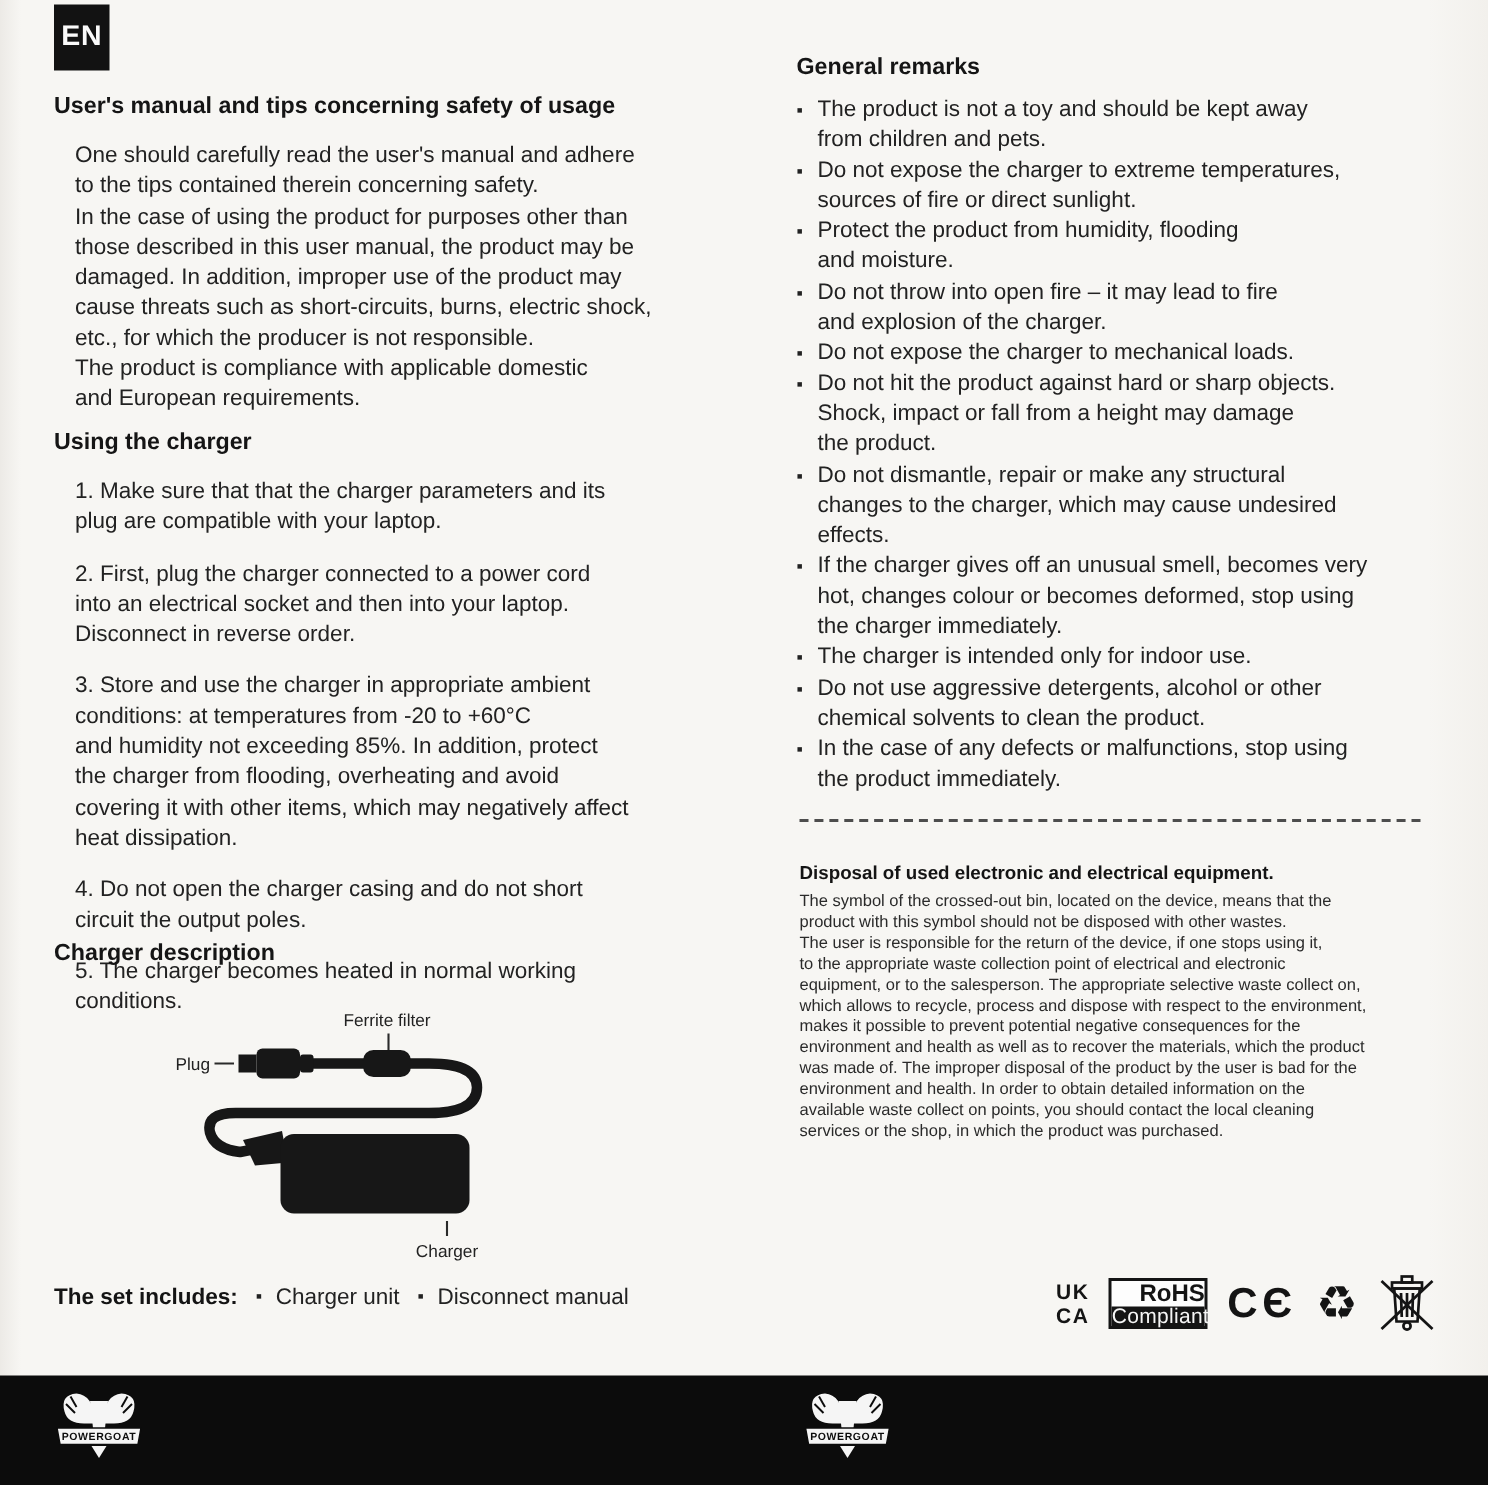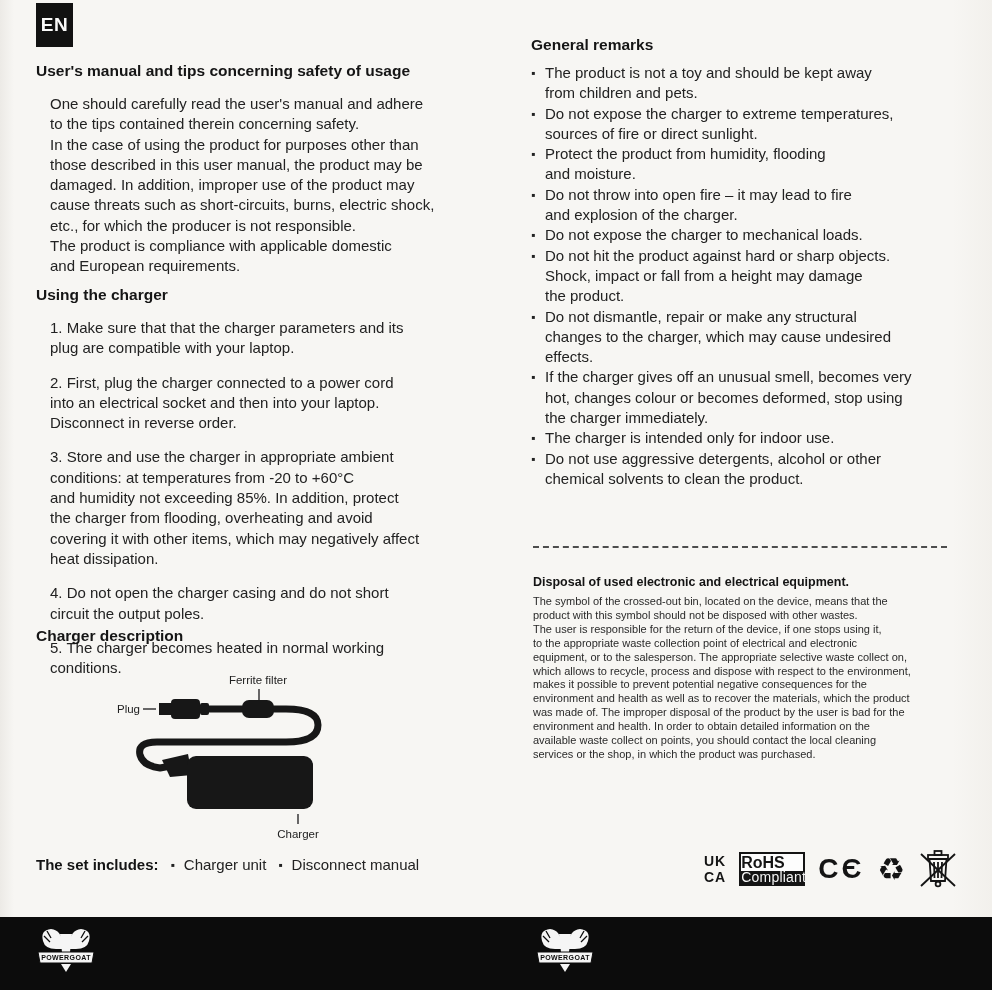--- a/index.html
+++ b/index.html
@@ -42,21 +42,21 @@
   .block-remarks .h{margin-bottom:9px;}
   .remarks-list{list-style:none;margin:0;padding:0;font-size:15px;line-height:20.3px;color:#222;}
   .remarks-list li{position:relative;padding-left:14px;white-space:pre-line;}
   .remarks-list li::before{content:"▪";position:absolute;left:0;top:0;font-size:12px;}
   .divider{left:533px;top:546px;width:414px;border-top:2px dashed #4d4d4d;height:0;}
   .block-disp-h{left:533px;top:562px;font-size:12.5px;font-weight:bold;color:#141414;}
   .block-disp-b{left:533px;top:584px;width:428px;font-size:11px;line-height:13.9px;white-space:pre-line;color:#2a2a2a;}
   
   .marks{left:704px;top:847px;height:44px;display:flex;align-items:center;gap:13px;color:#141414;}
   .ukca{font-weight:bold;font-size:14px;line-height:16.5px;letter-spacing:1px;text-align:right;}
-  .rohs{width:62px;border:2.5px solid #141414;background:#fdfdfd;text-align:left;}
+  .rohs{width:62px;border:2.5px solid #141414;background:#fdfdfd;text-align:right;}
   .rohs .t{font-weight:bold;font-size:16px;line-height:17px;color:#141414;}
   .rohs .c{background:#141414;color:#f5f5f5;font-size:14px;line-height:13px;letter-spacing:0.2px;}
   .ce{font-size:28px;font-weight:600;letter-spacing:3px;}
   .recycle{font-size:31px;line-height:31px;font-family:"DejaVu Sans",sans-serif;}
   
   .footer{left:0;top:917px;width:992px;height:73px;background:#0c0c0c;}
   .goat{position:absolute;top:7px;}
   .goat.g1{left:36px;}
   .goat.g2{left:535px;}
 </style>
@@ -144,20 +144,22 @@
 the product.</li>
       <li>Do not dismantle, repair or make any structural
 changes to the charger, which may cause undesired
 effects.</li>
       <li>If the charger gives off an unusual smell, becomes very
 hot, changes colour or becomes deformed, stop using
 the charger immediately.</li>
       <li>The charger is intended only for indoor use.</li>
       <li>Do not use aggressive detergents, alcohol or other
 chemical solvents to clean the product.</li>
+      <li>In the case of any defects or malfunctions, stop using
+the product immediately.</li>
     </ul>
   </section>
 
   <div class="abs divider"></div>
 
   <h3 class="abs block-disp-h">Disposal of used electronic and electrical equipment.</h3>
   <p class="abs block-disp-b">The symbol of the crossed-out bin, located on the device, means that the
 product with this symbol should not be disposed with other wastes.
 The user is responsible for the return of the device, if one stops using it,
 to the appropriate waste collection point of electrical and electronic

